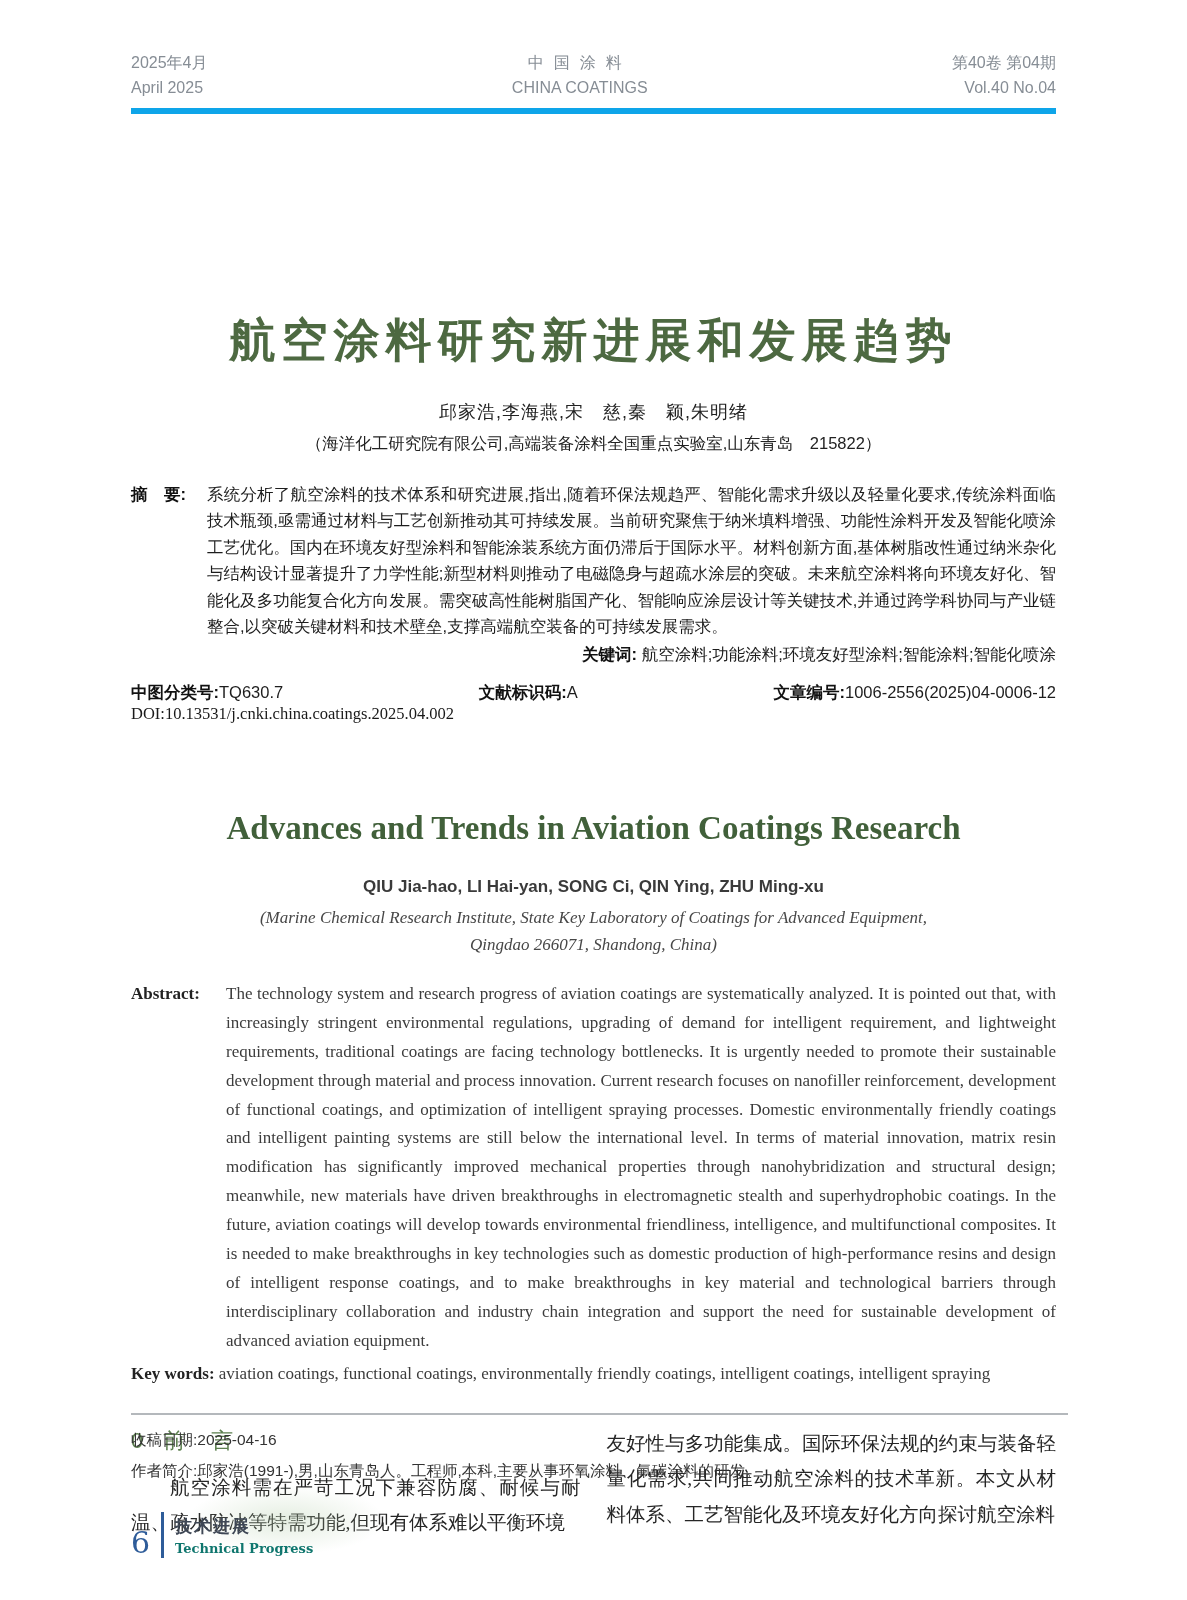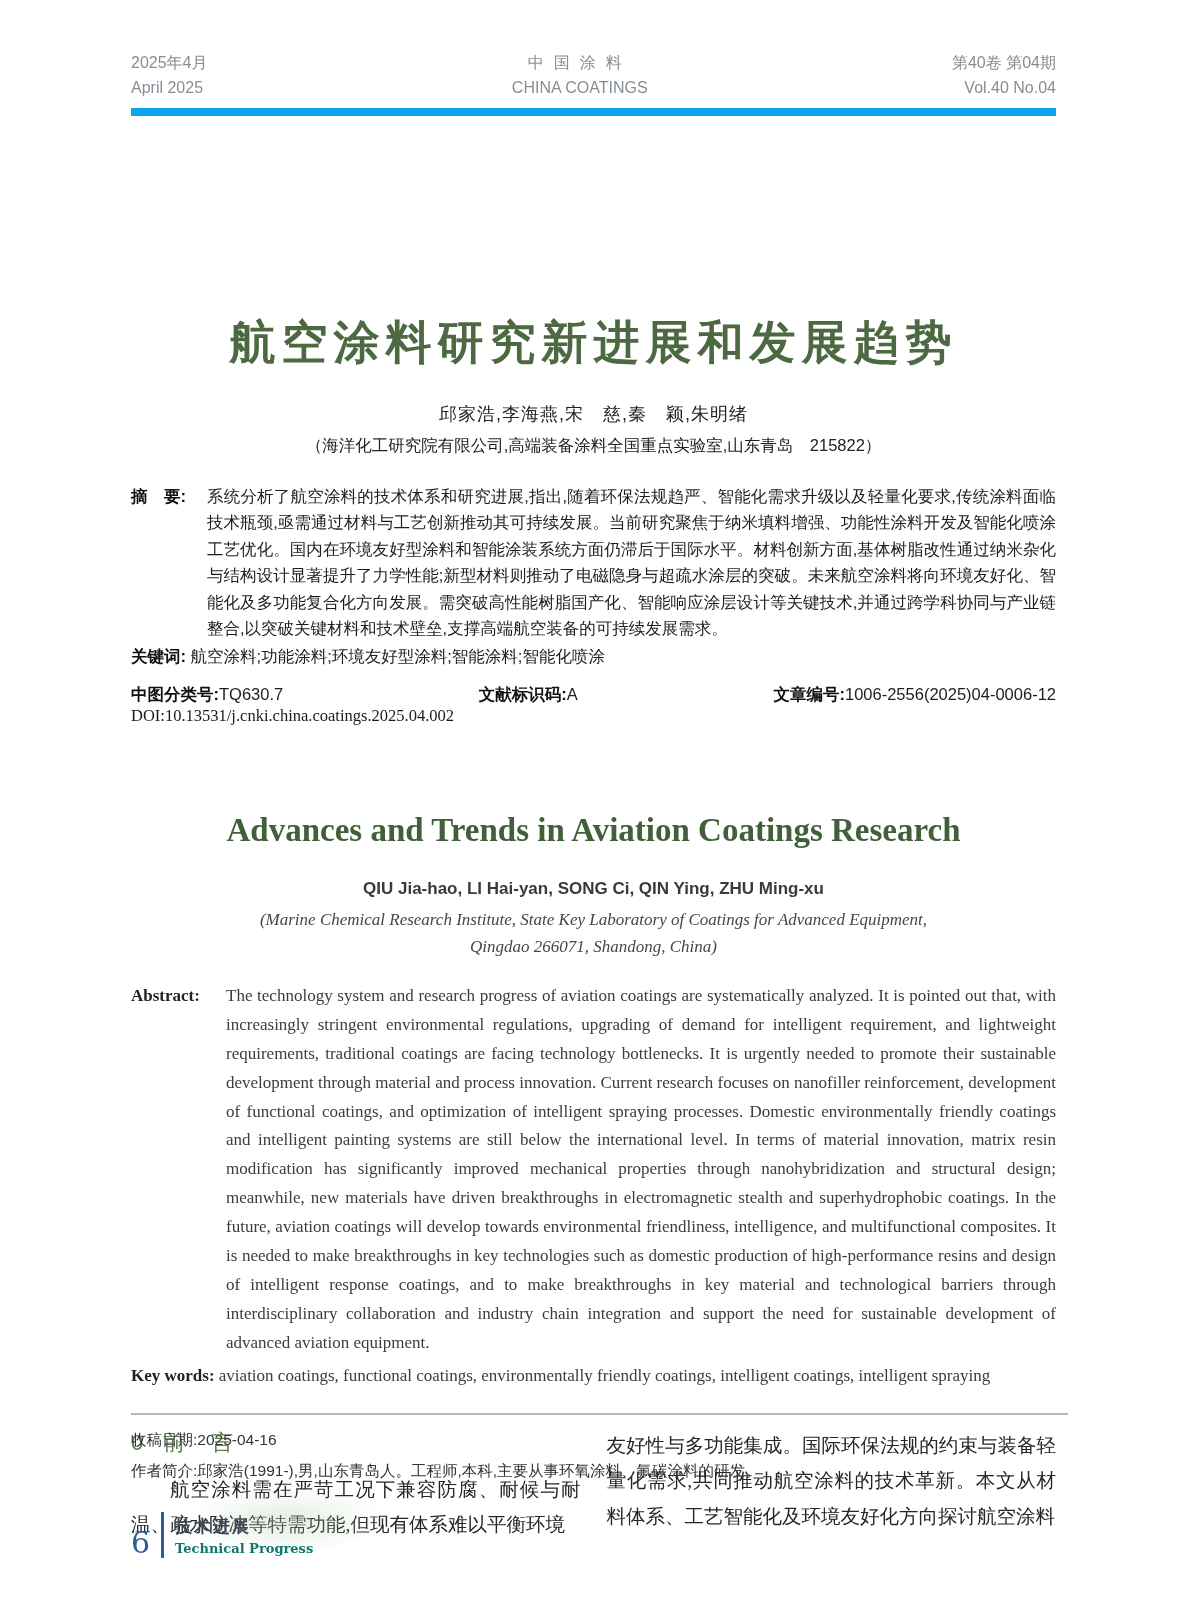--- a/index.html
+++ b/index.html
@@ -10,21 +10,21 @@
     color: #1f1f1f;
     overflow: hidden;
   }
   .page { position: relative; width: 1187px; height: 1600px; background: #fff; }
   .content { margin: 0 131px; width: 925px; }
 
   
   .jheader {
     padding-top: 50px;
     display: flex; justify-content: space-between; align-items: flex-end;
-    border-bottom: 8px solid #0ea5e9;
+    border-bottom: 6px solid #0ea5e9;
     padding-bottom: 8px;
     color: #868d95;
     font-size: 16px; line-height: 25px;
   }
   .jheader .hcol { white-space: nowrap; }
   .jheader .hcol.center { text-align: center; }
   .jheader .hcol.center .cn { letter-spacing: 10px; }
   .jheader .hcol.right { text-align: right; }
 
   
@@ -42,21 +42,21 @@
   
   .abs-cn {
     margin-top: 26px;
     position: relative;
     padding-left: 76px;
     font-size: 16.5px; line-height: 1.6;
     text-align: justify;
     color: #1d1d1d;
   }
   .abs-cn .lbl { position: absolute; left: 0; top: 0; font-weight: bold; color: #111; }
-  .kw-cn { margin-top: 5px; font-size: 16.5px; color: #1d1d1d; }
+  .kw-cn { margin-top: 5px; font-size: 16.5px; color: #1d1d1d; text-align: right; }
   .kw-cn .lbl { font-weight: bold; color: #111; }
 
   .meta-row {
     margin-top: 16px;
     display: flex; justify-content: space-between;
     font-size: 16.5px; color: #1d1d1d;
   }
   .meta-row .lbl { font-weight: bold; color: #111; }
   .doi-line {
     font-family: "Liberation Serif", serif;

